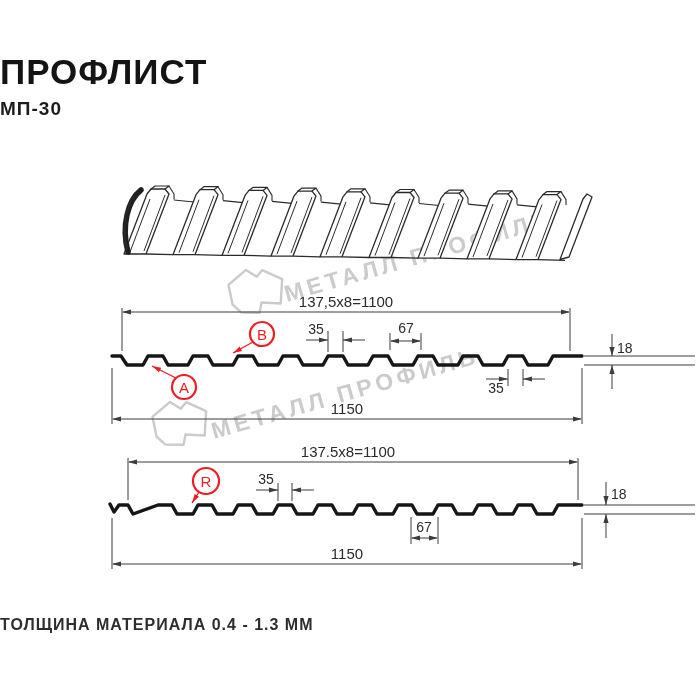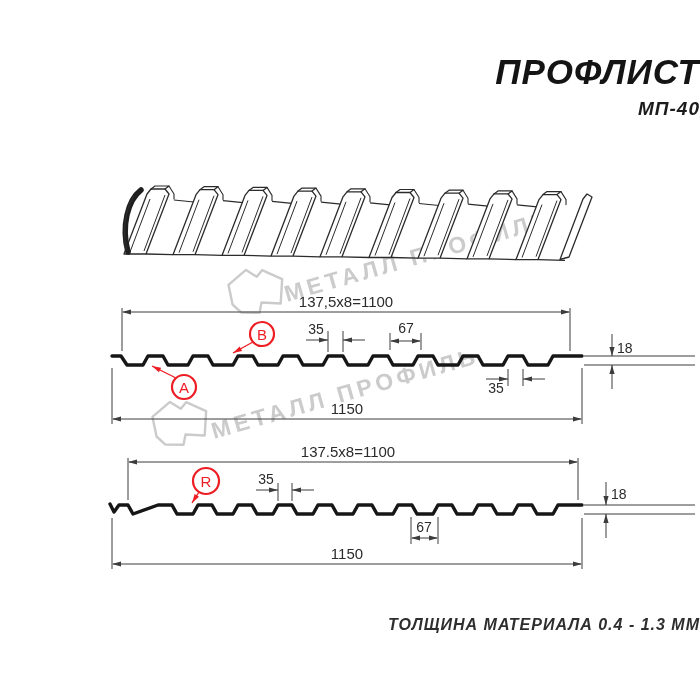--- a/index.html
+++ b/index.html
@@ -1,30 +1,30 @@
 <!DOCTYPE html>
 <html><head>
 <meta charset="utf-8">
 <style>
   html,body{margin:0;padding:0;}
   body{
     width:700px;height:700px;overflow:hidden;background:#ffffff;
     font-family:"Liberation Sans", sans-serif;position:relative;
   }
-  .abs{position:absolute;left:0;width:700px;text-align:right;font-style:italic;}
+  .abs{position:absolute;left:0;width:700px;text-align:left;}
   #title{top:52px;font-size:35px;font-weight:800;letter-spacing:1px;color:#141414;}
   #subtitle{top:98px;font-size:19px;font-weight:600;letter-spacing:1px;color:#1c1c1c;}
   #footnote{top:616px;font-size:16px;font-weight:600;letter-spacing:1px;color:#2e2e2e;}
   svg{position:absolute;top:0;left:0;}
 </style>
 </head>
 <body>
 
 <div class="abs" id="title">ПРОФЛИСТ</div>
-<div class="abs" id="subtitle">МП-40</div>
+<div class="abs" id="subtitle">МП-30</div>
 <div class="abs" id="footnote">ТОЛЩИНА МАТЕРИАЛА 0.4 - 1.3 ММ</div>
 
 <svg id="drawing" width="700" height="700" viewBox="0 0 700 700">
     <g>
       <polygon points="3,34 1,14 20,1 30,9 36,3 55,14 51,38 32,35 29,45 11,43" fill="none" stroke="#cbcbcb" stroke-width="2.4" stroke-linejoin="round" transform="translate(226,271) rotate(-6)"></polygon>
       <text x="0" y="0" fill="#cbcbcb" font-size="23" font-weight="700" text-anchor="start" letter-spacing="4" transform="translate(287,302) rotate(-16)">МЕТАЛЛ ПРОФИЛЬ</text>
     </g>
     <g>
       <polygon points="3,34 1,14 20,1 30,9 36,3 55,14 51,38 32,35 29,45 11,43" fill="none" stroke="#cbcbcb" stroke-width="2.4" stroke-linejoin="round" transform="translate(150,403) rotate(-6)"></polygon>
       <text x="0" y="0" fill="#cbcbcb" font-size="23" font-weight="700" text-anchor="start" letter-spacing="4" transform="translate(214,439) rotate(-16)">МЕТАЛЛ ПРОФИЛЬ</text>

